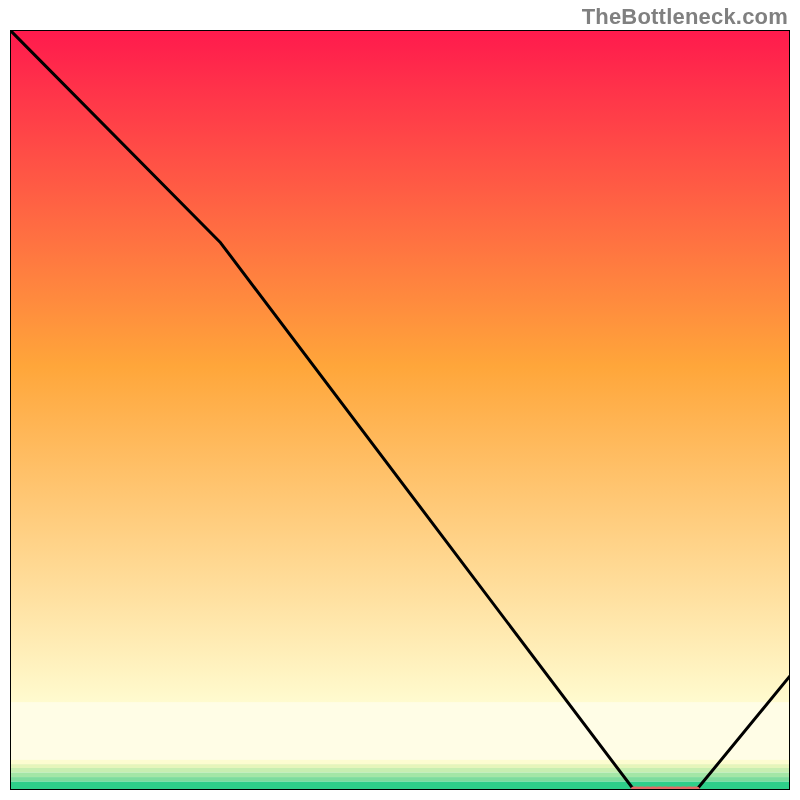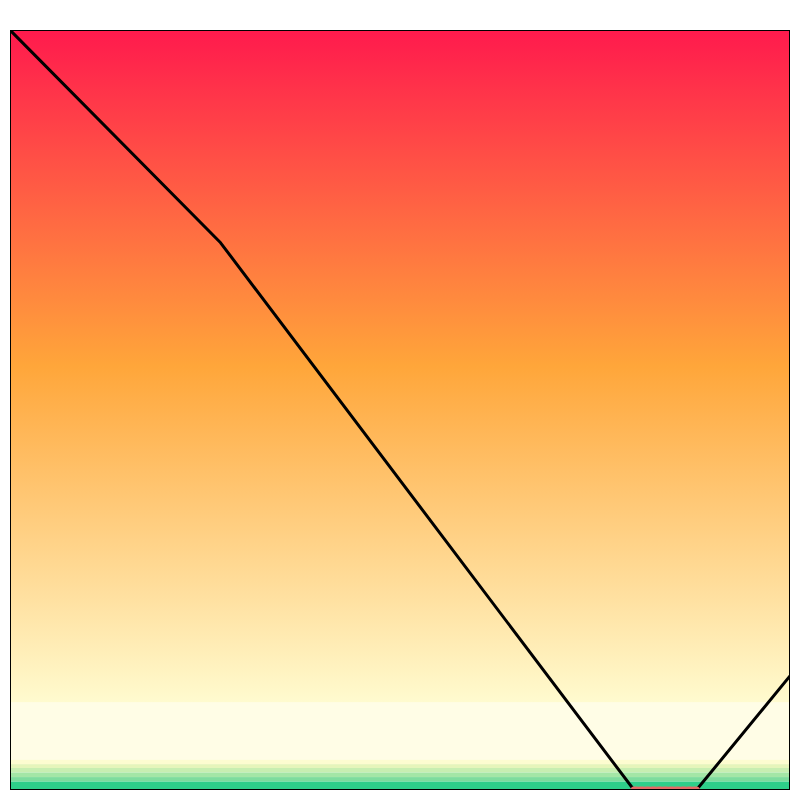--- a/index.html
+++ b/index.html
@@ -28,20 +28,21 @@
   svg {
     position: absolute;
     left: 10px;
     top: 30px;
   }
 </style>
 </head>
 <body>
 <div class="wrap">
 
+<div class="attribution">TheBottleneck.com</div>
 
 <svg width="780" height="760" viewBox="0 0 780 760">
   <defs>
     <linearGradient id="grad-main" x1="0" y1="0" x2="0" y2="1">
       <stop id="g-top" offset="0%" stop-color="#ff1a4d"></stop>
       <stop id="g-mid" offset="50%" stop-color="#ffa63a"></stop>
       <stop id="g-bottom" offset="100%" stop-color="#fffbcf"></stop>
     </linearGradient>
   </defs>
   <g id="plot-area">

